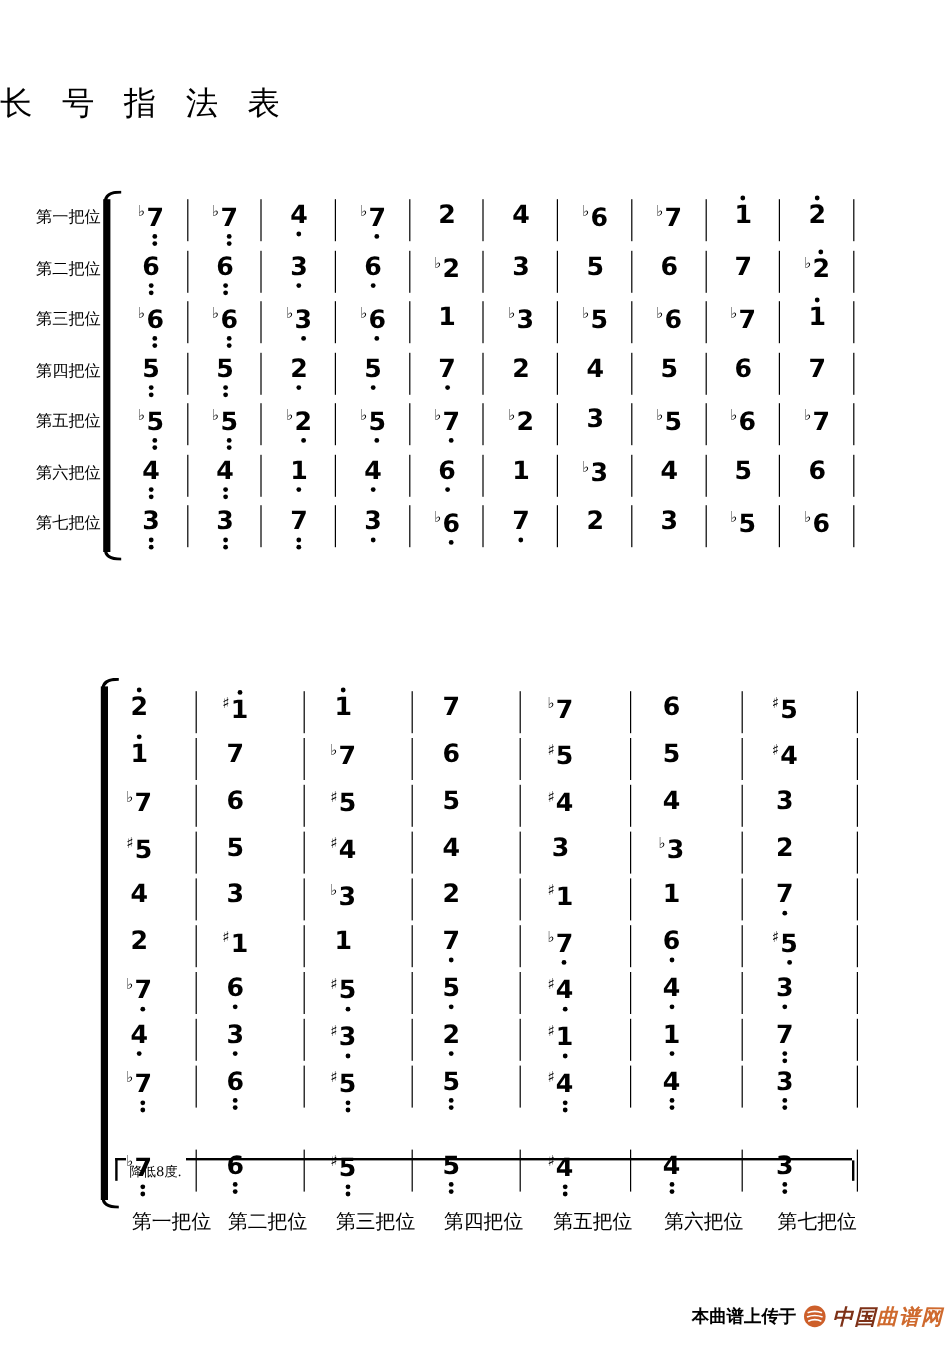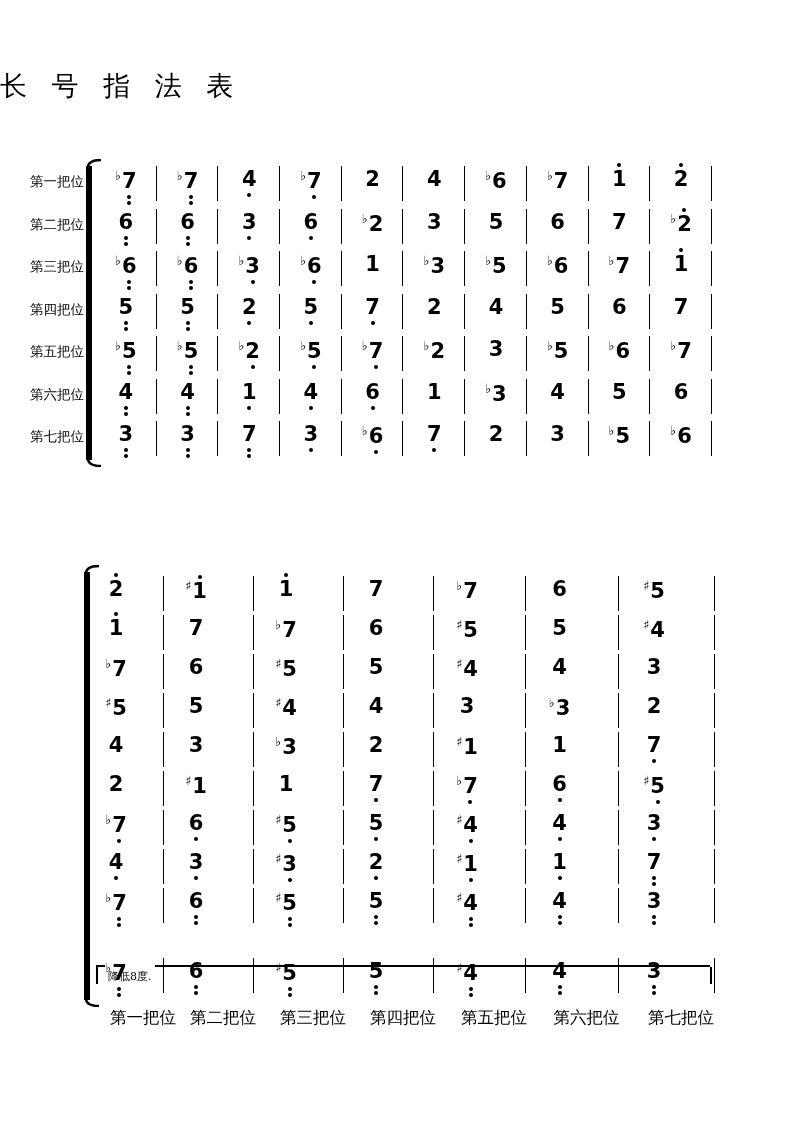--- a/index.html
+++ b/index.html
@@ -492,14 +492,24 @@
   <div class="lower-labels" id="lower-labels">
       <div>第一把位</div>
       <div>第二把位</div>
       <div>第三把位</div>
       <div>第四把位</div>
       <div>第五把位</div>
       <div>第六把位</div>
       <div>第七把位</div>
     </div>
 
+  <div class="footer">
+    <span class="uploaded">本曲谱上传于</span>
+    <svg width="20" height="20" viewBox="0 0 20 20">
+      <circle cx="10" cy="10" r="9" fill="#cd5f2a"></circle>
+      <path d="M4 7 Q10 4.5 16 7" fill="none" stroke="#fff" stroke-width="1.4"></path>
+      <path d="M3.5 10.5 Q10 8 16.5 10.5" fill="none" stroke="#fff" stroke-width="1.4"></path>
+      <path d="M4.5 14 Q10 11.5 15.5 14" fill="none" stroke="#fff" stroke-width="1.4"></path>
+    </svg>
+    <span class="sitename"><span class="site-cn">中国</span><span class="site-rest">曲谱网</span></span>
+  </div>
 
 </div>
 
 </body></html>

